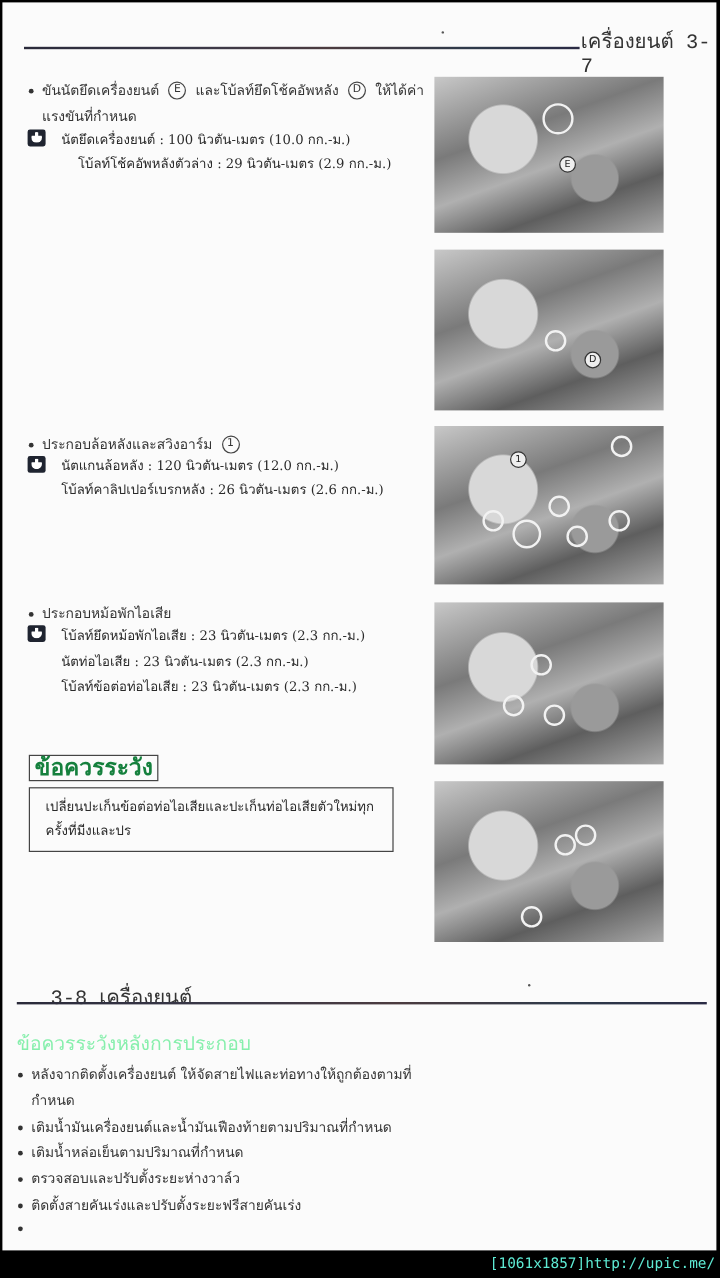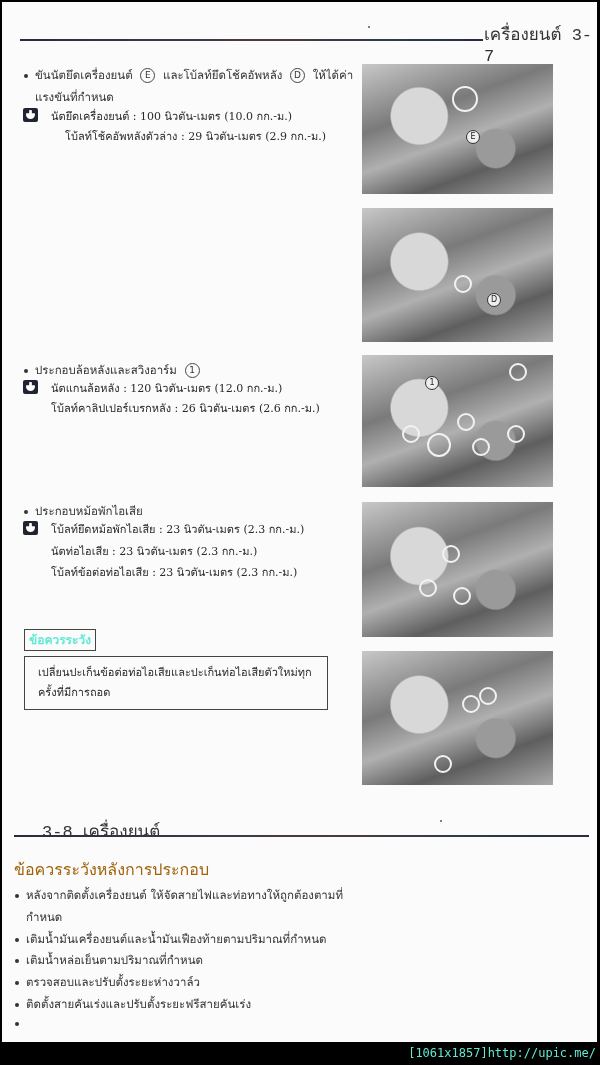--- a/index.html
+++ b/index.html
@@ -43,27 +43,27 @@
   }
   .photo .callout {
     position: absolute; width: 14px; height: 14px; border: 2px solid #f2f2f2; border-radius: 50%;
   }
   .photo .label {
     position: absolute; width: 12px; height: 12px; border-radius: 50%; background: #eee; border: 1px solid #333;
     font-family: "DejaVu Sans", sans-serif; font-size: 8px; line-height: 12px; text-align: center; color: #222;
   }
   .caution-tag {
     position: absolute; left: 24px; top: 629px; border: 1px solid #444; padding: 0 4px;
-    font-size: 12px; font-weight: bold; height: 20px; line-height: 20px; color: #5eead4;
+    font-size: 19px; font-weight: bold; height: 20px; line-height: 20px; color: #15803d;
   }
   .caution-box {
     position: absolute; left: 24px; top: 656px; width: 302px; height: 52px; border: 1px solid #444;
   }
   .caution-box .txt { position: absolute; left: 13px; font-size: 11px; color: #2a2a2a; }
-  .section-title { position: absolute; left: 14px; top: 857px; font-size: 16px; color: #a16207; font-family: Liberation Sans, sans-serif; }
+  .section-title { position: absolute; left: 14px; top: 857px; font-size: 16px; color: #86efac; font-family: Liberation Sans, sans-serif; }
   .footer-bar { position: absolute; left: 0; top: 1043px; width: 600px; height: 22px; background: #000; }
   .footer-text {
     position: absolute; right: 4px; top: 1046px; color: #5eead4; font-family: "DejaVu Sans Mono", monospace; font-size: 12px;
   }
   .speck { position: absolute; width: 2px; height: 2px; background: #555; border-radius: 50%; }
 </style>
 </head>
 <body>
 
 <div class="page"></div>
@@ -96,21 +96,21 @@
   <span class="dot"></span><span>ประกอบหม้อพักไอเสีย</span>
 </div>
 <div class="torque-icon" style="left:23px;top:521px;"></div>
 <div class="spec" style="left:51px;top:520px;">โบ้ลท์ยึดหม้อพักไอเสีย : 23 นิวตัน-เมตร (2.3 กก.-ม.)</div>
 <div class="spec" style="left:51px;top:542px;">นัตท่อไอเสีย : 23 นิวตัน-เมตร (2.3 กก.-ม.)</div>
 <div class="spec" style="left:51px;top:563px;">โบ้ลท์ข้อต่อท่อไอเสีย : 23 นิวตัน-เมตร (2.3 กก.-ม.)</div>
 
 <div class="caution-tag">ข้อควรระวัง</div>
 <div class="caution-box">
   <div class="txt" style="top:6px;">เปลี่ยนปะเก็นข้อต่อท่อไอเสียและปะเก็นท่อไอเสียตัวใหม่ทุก</div>
-  <div class="txt" style="top:26px;">ครั้งที่มีการถอด</div>
+  <div class="txt" style="top:26px;">ครั้งที่มีงและปร</div>
 </div>
 
 <div class="photo" style="top:64px;height:130px;">
   <div class="callout" style="left:90px;top:22px;width:22px;height:22px;"></div>
   <div class="label" style="left:104px;top:66px;">E</div>
 </div>
 <div class="photo" style="top:208px;height:134px;">
   <div class="callout" style="left:92px;top:67px;"></div>
   <div class="label" style="left:125px;top:85px;">D</div>
 </div>

